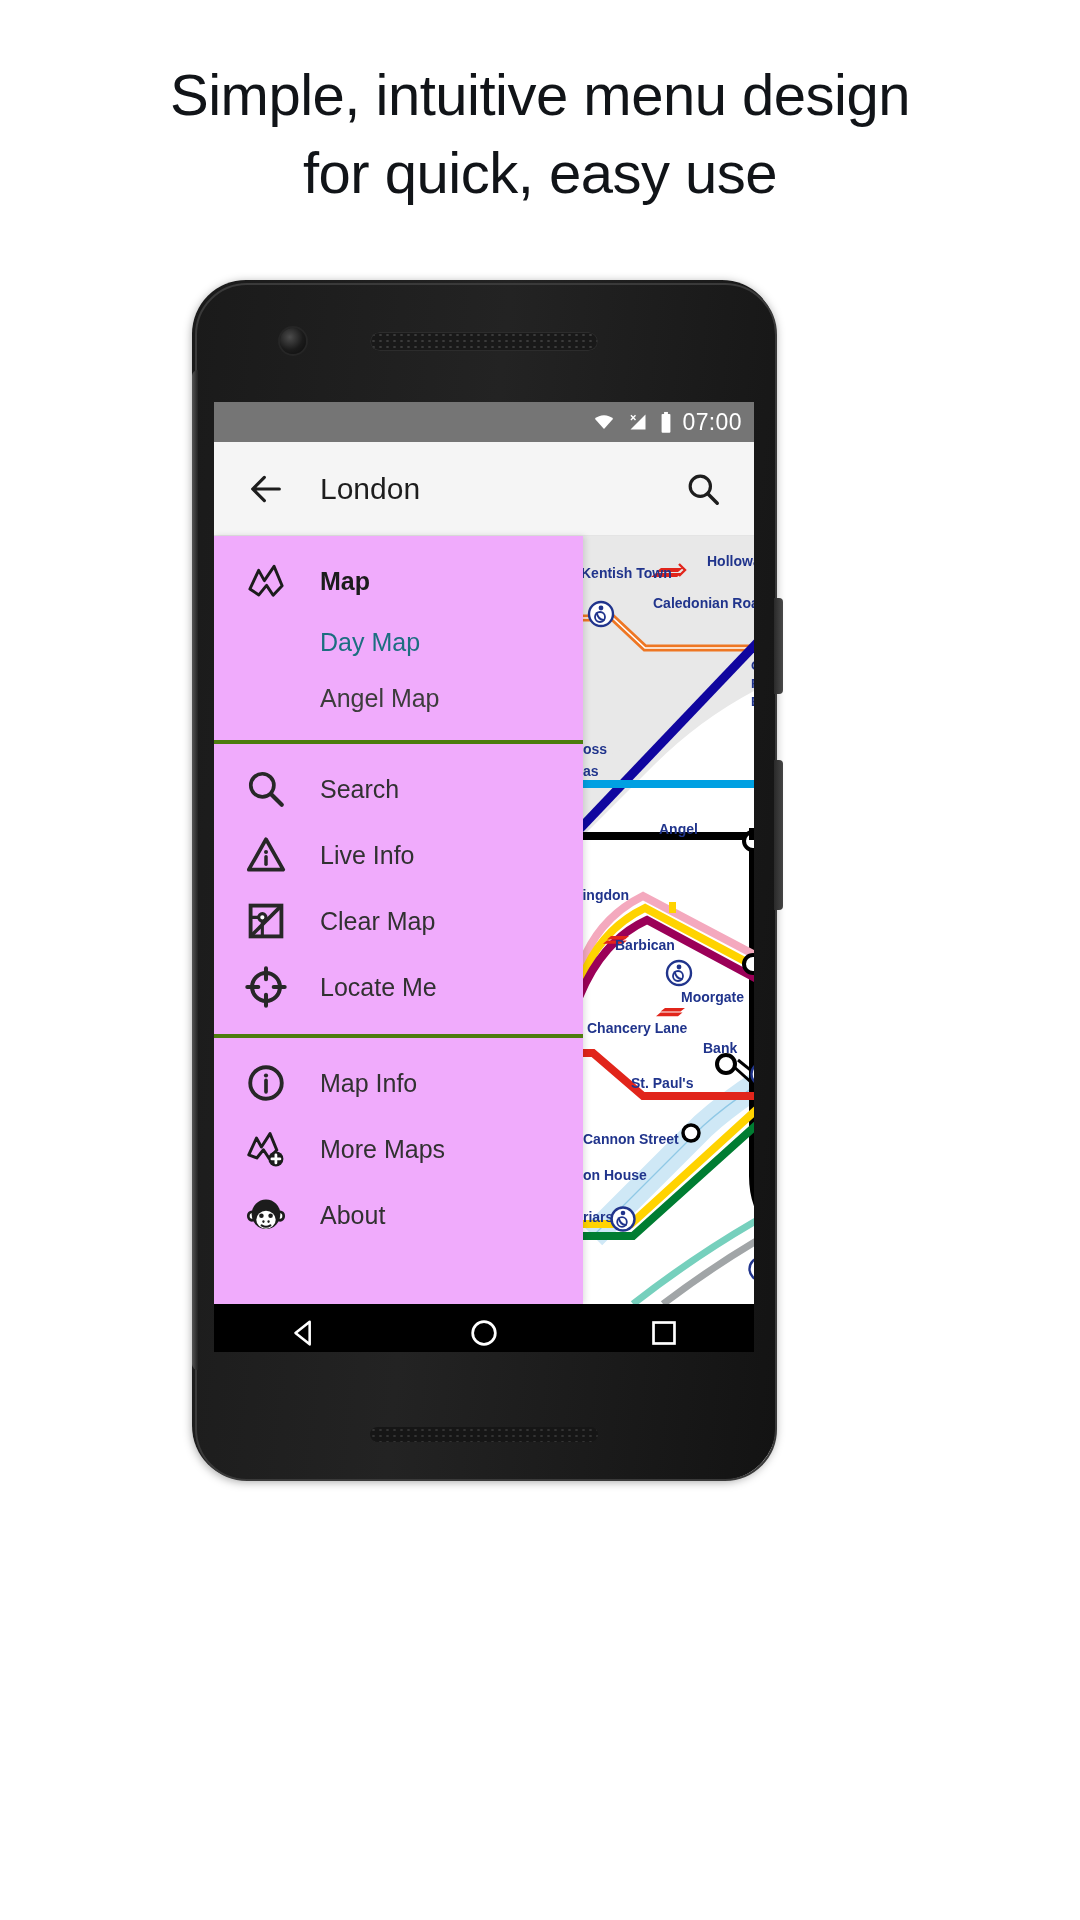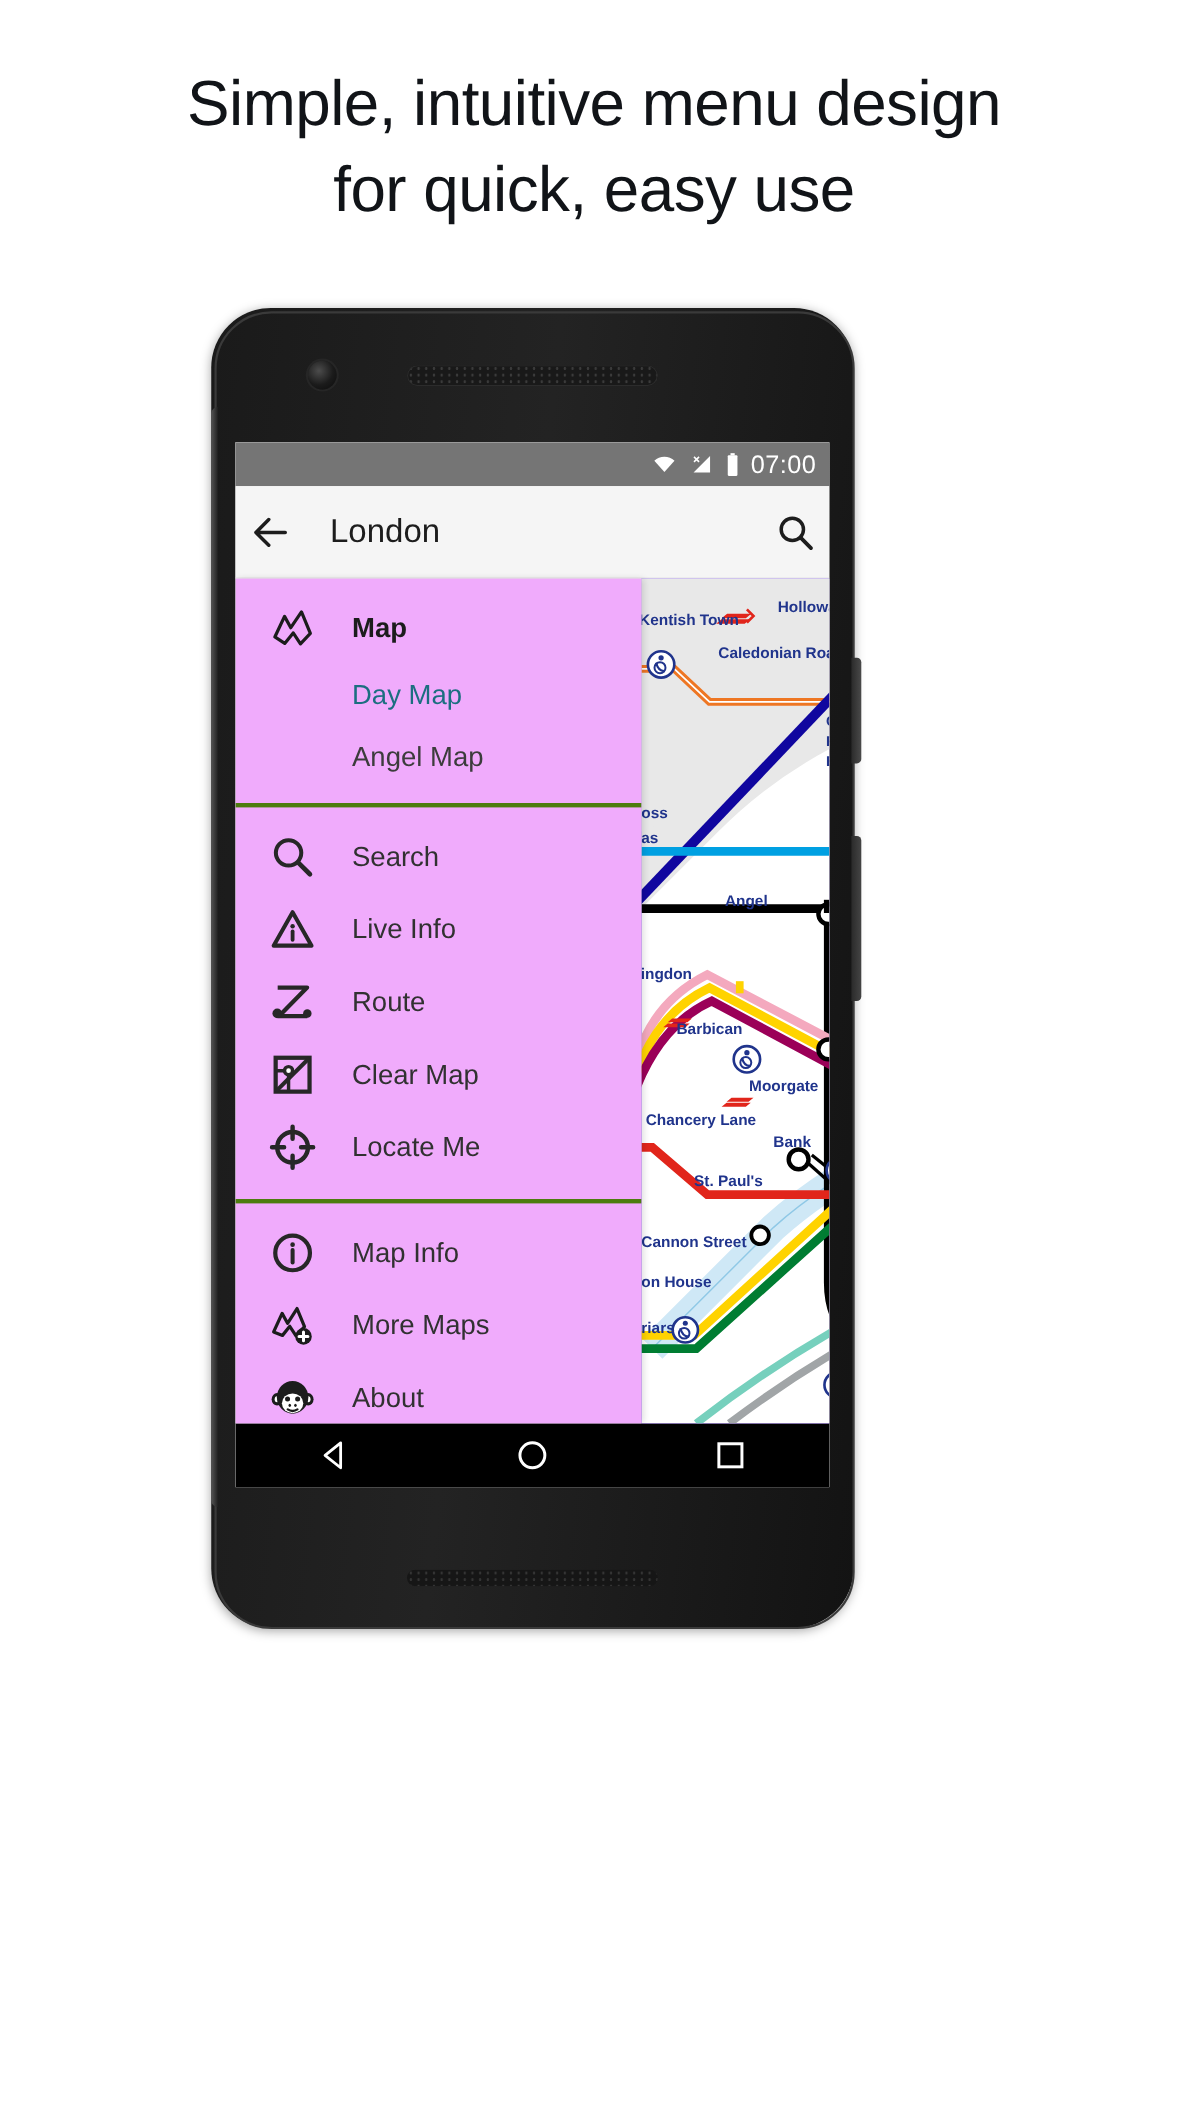--- a/index.html
+++ b/index.html
@@ -98,23 +98,23 @@
   }
   .sb-clock {
     color: #ffffff; font-size: 23px; font-weight: 400; letter-spacing: .4px;
   }
   .ic-wifi { width: 26px; height: 20px; display:block; }
   .ic-sig  { width: 24px; height: 20px; display:block; }
   .ic-bat  { width: 14px; height: 23px; display:block; }
 
   
   .toolbar {
-    height: 84px; background: #f5f5f5;
+    height: 94px; background: #f5f5f5;
     display: flex; align-items: center;
-    padding: 0 12px;
+    padding: 0 32px;
     border-bottom: 1px solid #e4e4e4;
   }
   .tb-back { width: 40px; height: 40px; flex: none; }
   .tb-title {
     flex: 1 1 auto;
     margin-left: 34px;
     font-size: 30px; color: #1d1d1d; font-weight: 400;
   }
   .tb-search { width: 38px; height: 38px; flex: none; }
 
@@ -137,21 +137,21 @@
   }
   .row.head .lbl { font-weight: 700; color: #1c1c1c; }
   .sub {
     height: 56px; display: flex; align-items: center;
     padding-left: 106px; font-size: 25px; color: #3c3c3c;
   }
   .sub.active { color: #1c6e80; }
 
   
   .map {
-    flex: 1 1 auto; position: relative; background: #8b5cf6; overflow: hidden;
+    flex: 1 1 auto; position: relative; background: #c4b5fd; overflow: hidden;
   }
   .map svg { position: absolute; left: 0; top: 0; }
 
   
   .navbar {
     height: 58px; background: #000000;
     display: flex; align-items: center; justify-content: space-around;
   }
   .nav-ic { width: 34px; height: 34px; }
 </style>
@@ -225,28 +225,20 @@
 
           <div class="row">
             <svg class="ico" viewBox="0 0 24 24">
               <path d="M12 3.4 21.4 20H2.6z" fill="none" stroke="#272727" stroke-width="2" stroke-linejoin="round"></path>
               <circle cx="12" cy="10.4" r="1.1" fill="#272727"></circle>
               <path d="M12 13v4.1" stroke="#272727" stroke-width="1.9" stroke-linecap="round"></path>
             </svg>
             <span class="lbl">Live Info</span>
           </div>
 
-          <div class="row">
-            <svg class="ico" viewBox="0 0 24 24">
-              <path d="M4.6 4.8h14.6L5.2 19h14.1" fill="none" stroke="#272727" stroke-width="2.1" stroke-linejoin="round"></path>
-              <circle cx="4.4" cy="17.6" r="2.4" fill="#272727"></circle>
-              <circle cx="19.3" cy="17.6" r="2.1" fill="#272727"></circle>
-            </svg>
-            <span class="lbl">Route</span>
-          </div>
 
           <div class="row">
             <svg class="ico" viewBox="0 0 24 24">
               <rect x="3.6" y="3.6" width="16.8" height="16.8" fill="none" stroke="#272727" stroke-width="2.1"></rect>
               <path d="M3.6 20.4 20.4 3.6" stroke="#272727" stroke-width="2"></path>
               <path d="M10 10v10.4M3.6 10h6.4" stroke="#272727" stroke-width="1.7"></path>
               <circle cx="10" cy="10" r="2" fill="#fff" stroke="#272727" stroke-width="1.7"></circle>
             </svg>
             <span class="lbl">Clear Map</span>
           </div>

